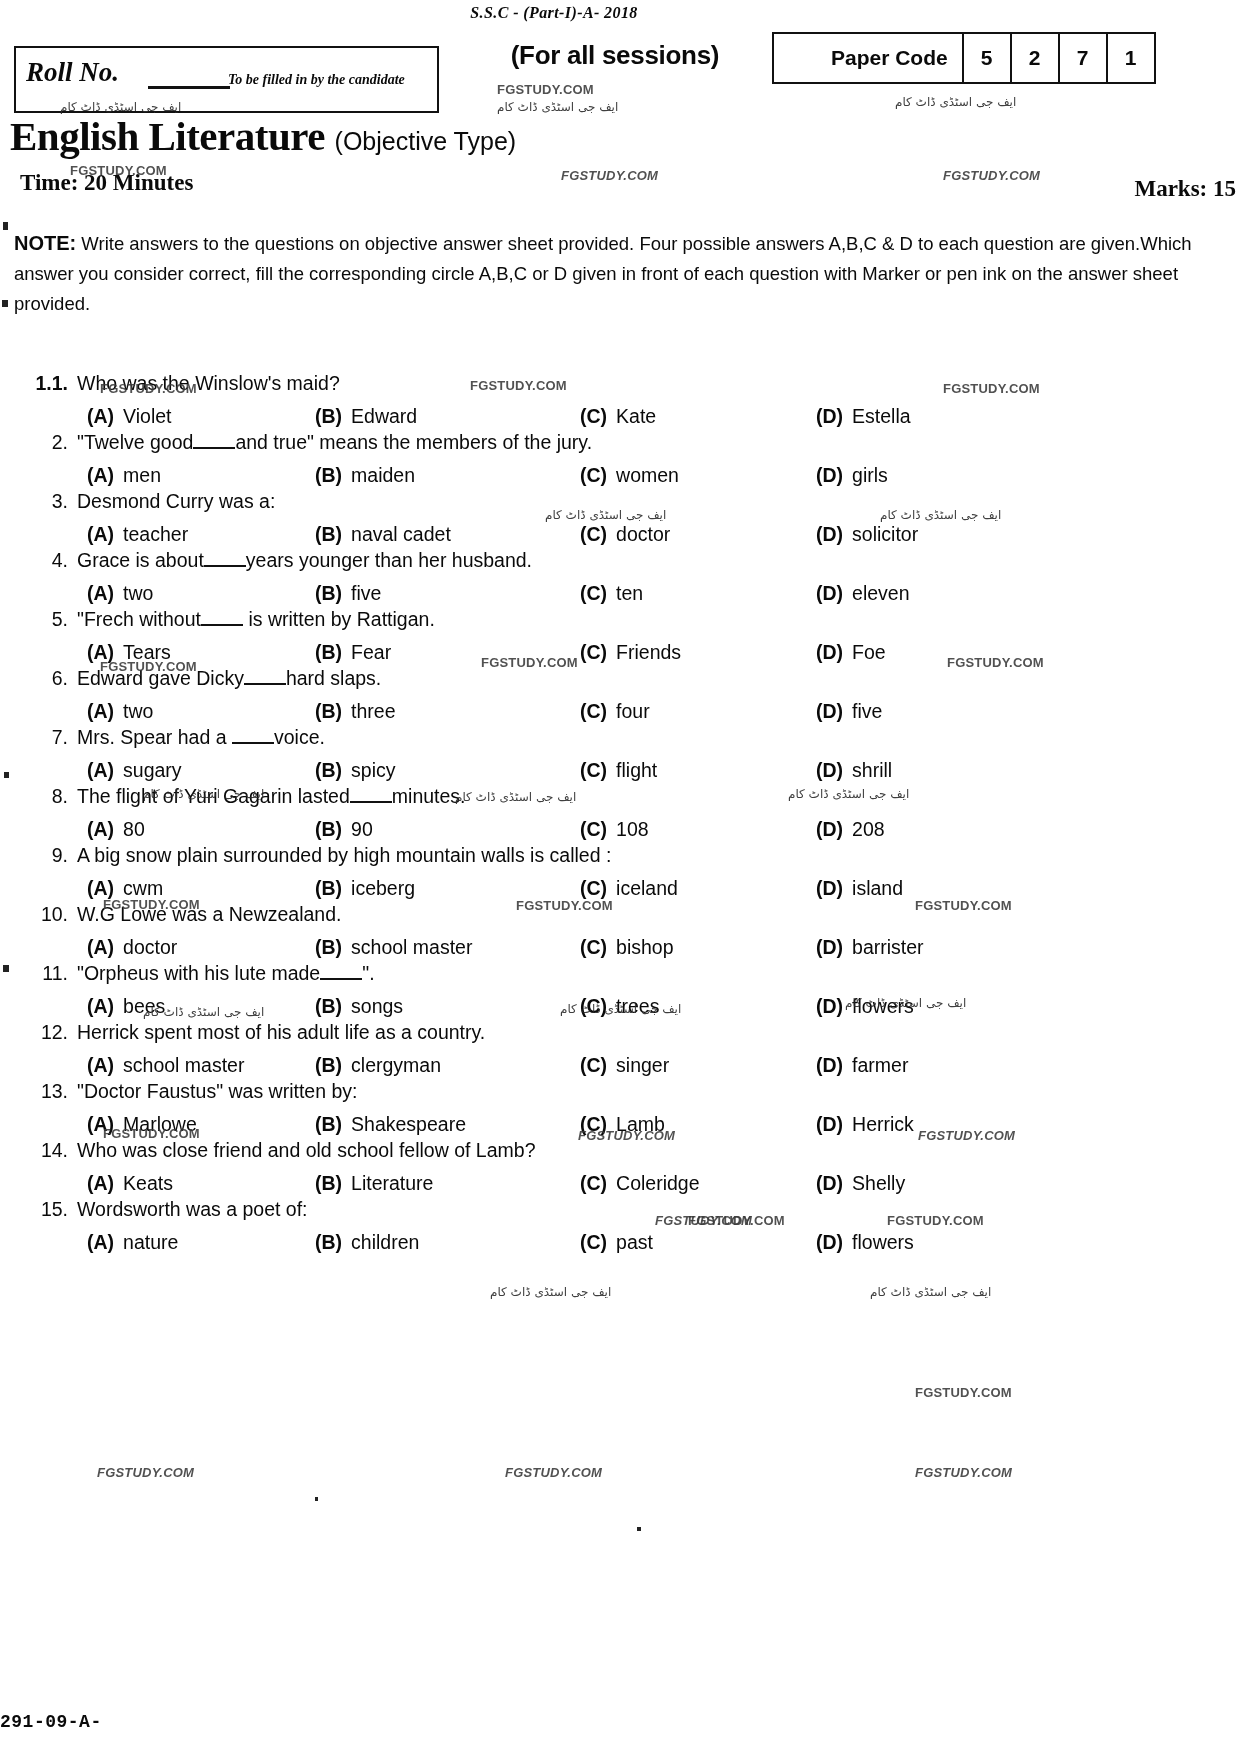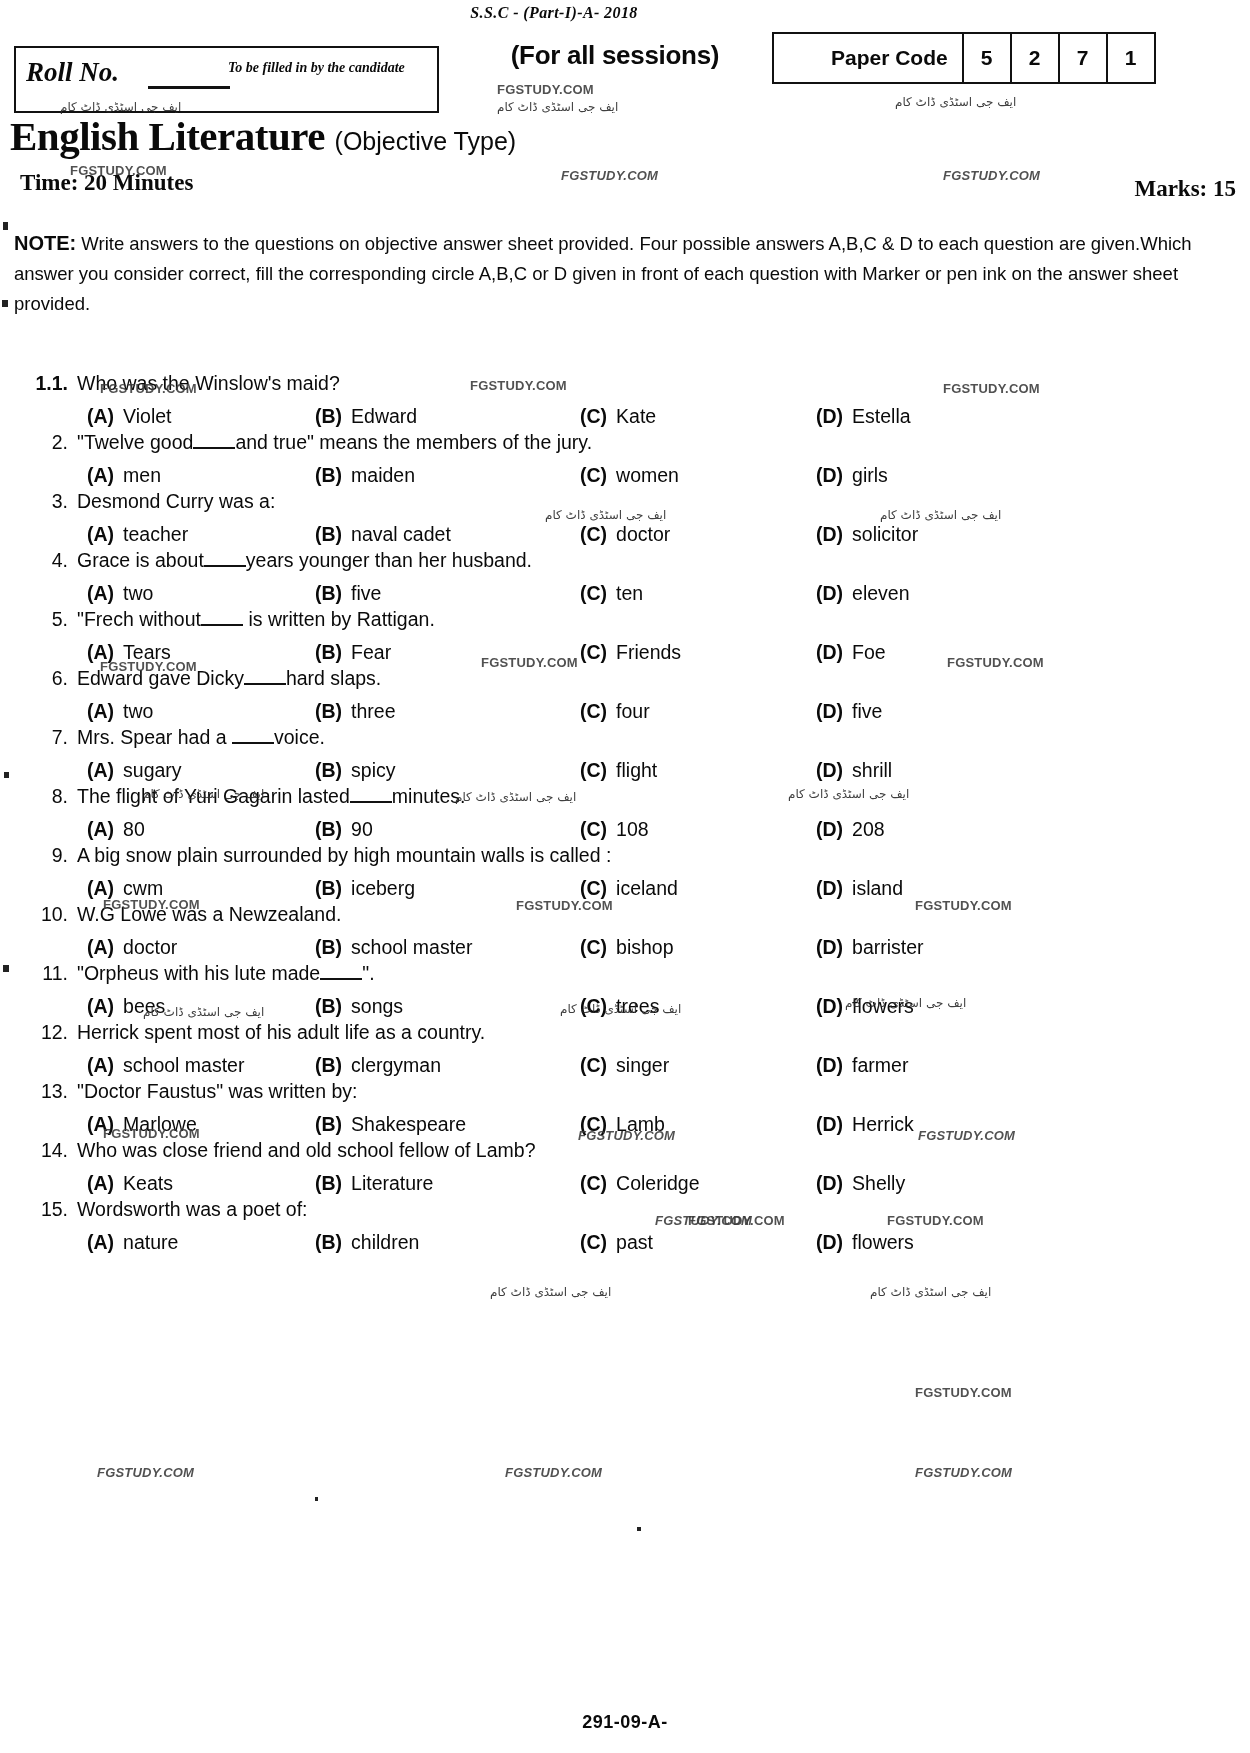--- a/index.html
+++ b/index.html
@@ -71,21 +71,21 @@
     font-size: 27px;
   }
   .rollbox .rline {
     position: absolute;
     left: 132px; top: 38px;
     width: 82px; height: 0;
     border-bottom: 3px solid #111;
   }
   .rollbox .rsub {
     position: absolute;
-    left: 212px; top: 12px;
+    left: 212px; top: 24px;
     font-family: "Liberation Serif", serif;
     font-style: italic;
     font-weight: bold;
     font-size: 14px;
   }
 
   .sessions {
     position: absolute;
     left: 465px; top: 40px;
     width: 300px;
@@ -208,24 +208,25 @@
   .opt .olab { font-weight: bold; margin-right: 9px; }
   .opt.c1 { flex: 0 0 228px; }
   .opt.c2 { flex: 0 0 265px; }
   .opt.c3 { flex: 0 0 236px; }
   .opt.c4 { flex: 0 0 260px; }
 
   .footer {
     position: absolute;
     left: 0; top: 1712px;
     width: 1250px;
-    text-align: center;
+    text-align: left;
     font-weight: bold;
     font-size: 18px;
     letter-spacing: .5px;
+    font-family: Liberation Mono, monospace;
   }
 
   
   .speck {
     position: absolute;
     background: #222;
     pointer-events: none;
   }
 </style>
 </head>

